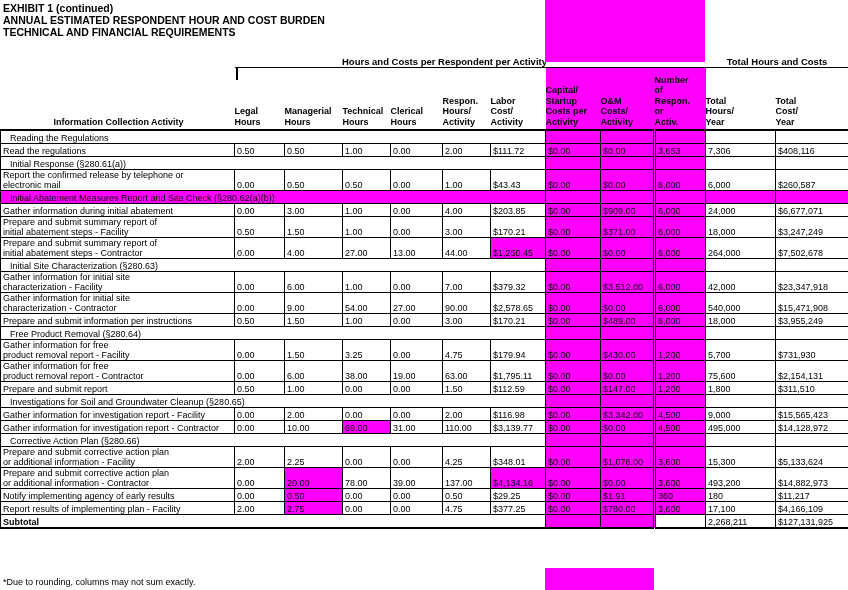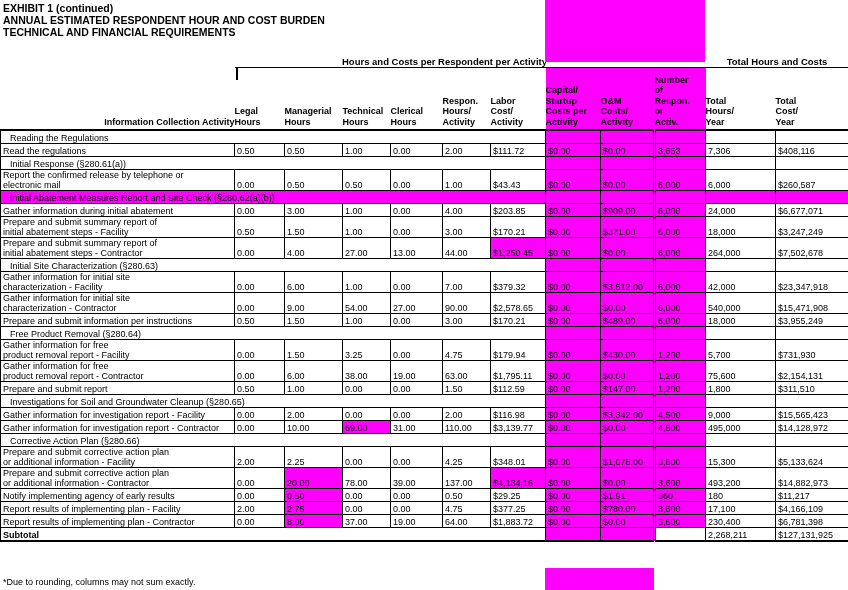--- a/index.html
+++ b/index.html
@@ -8,21 +8,21 @@
   .title{position:absolute;left:3px;top:2px;font-weight:bold;font-size:10.5px;line-height:12px;}
   .title div{white-space:nowrap;}
   table.tbl{position:absolute;left:0;top:53px;width:848px;border-collapse:collapse;
             table-layout:fixed;font-size:9px;}
   tr.grouprow td{border:none;font-weight:bold;font-size:9.5px;text-align:center;
                  vertical-align:bottom;padding:0;height:14px;}
   tr.grouprow td.gspan{border-bottom:1px solid #000;}
   tr.headrow td{border:none;border-bottom:2px solid #000;font-weight:bold;
                 vertical-align:bottom;padding:1px 0 2px;white-space:pre-line;
                 height:58px;line-height:10.5px;font-size:9px;}
-  tr.headrow td.first{text-align:right;padding-left:2px;margin-left:22px;}
+  tr.headrow td.first{text-align:center;padding-left:2px;margin-left:22px;}
   tbody td{border:1px solid #000;padding:0 2px;vertical-align:bottom;line-height:10px;height:12px;}
   tbody td.act{white-space:pre-line;}
   .m{background:#FF00FF;}
   .numcol{border-left:3px double #000;}
   tr.subpart td{background:#D4D4D4;font-weight:bold;border-top:2px solid #000;}
   tr.section td.lbl{font-weight:normal;padding-left:9px;}
   tr.subtotal td{border-bottom:2px solid #000;}
   tr.subtotal td.lbl{font-weight:bold;}
   .footnote{position:absolute;left:3px;bottom:3px;font-size:9px;}
   .mtop{position:absolute;left:545px;top:0;width:160px;height:62px;background:#FF00FF;}
@@ -395,34 +395,20 @@
           <td>0.00</td>
           <td>0.00</td>
           <td>4.75</td>
           <td>$377.25</td>
           <td class="m">$0.00</td>
           <td class="m">$780.00</td>
           <td class="m numcol">3,600</td>
           <td>17,100</td>
           <td>$4,166,109</td>
         </tr>
-        <tr>
-          <td class="act">Report results of implementing plan - Contractor</td>
-          <td>0.00</td>
-          <td class="m">8.00</td>
-          <td>37.00</td>
-          <td>19.00</td>
-          <td>64.00</td>
-          <td>$1,883.72</td>
-          <td class="m">$0.00</td>
-          <td class="m">$0.00</td>
-          <td class="m numcol">3,600</td>
-          <td>230,400</td>
-          <td>$6,781,398</td>
-        </tr>
         <tr class="subtotal">
           <td class="lbl" colspan="7">Subtotal</td>
           <td class="m"></td>
           <td class="m"></td>
           <td class="numcol"></td>
           <td>2,268,211</td>
           <td>$127,131,925</td>
         </tr>
       </tbody>
   </table>

